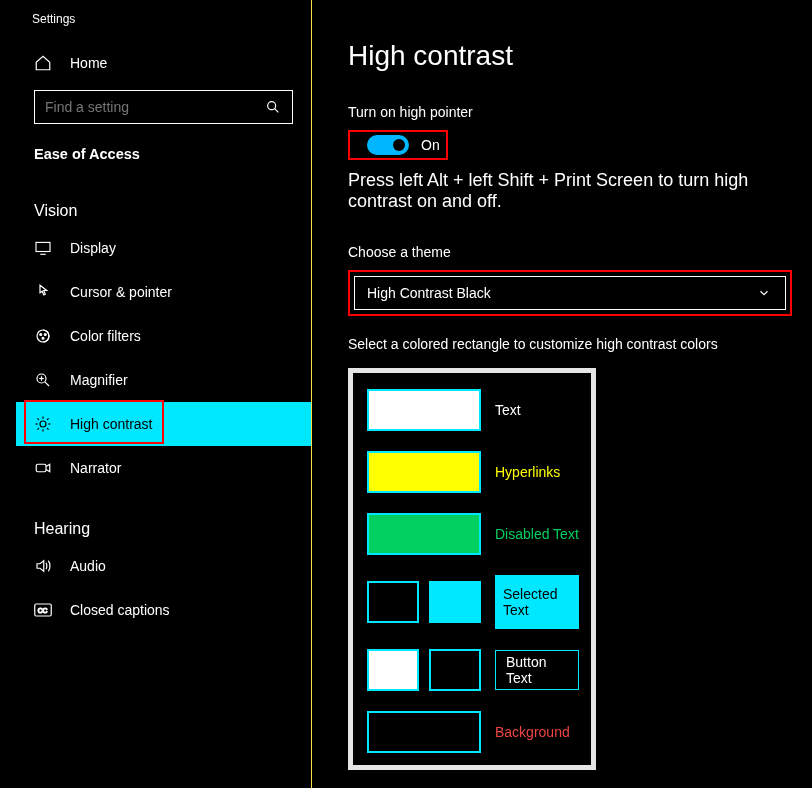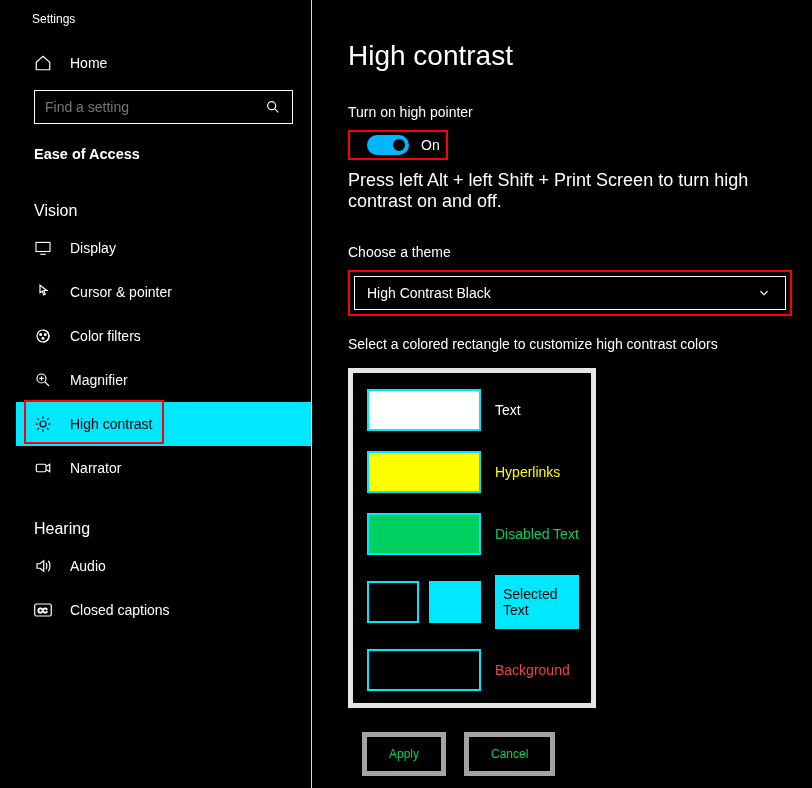--- a/index.html
+++ b/index.html
@@ -359,20 +359,27 @@
         <span class="color-label lbl-disabled">Disabled Text</span>
       </div>
       <div class="color-row">
         <div class="pair">
           <div class="swatch-half" style="background:#000"></div>
           <div class="swatch-half" style="background:#00e8ff"></div>
         </div>
         <span class="color-label lbl-selected">Selected Text</span>
       </div>
       <div class="color-row">
+        <div class="pair">
+          <div class="swatch-half" style="background:#fff"></div>
+          <div class="swatch-half" style="background:#000"></div>
+        </div>
+        <span class="color-label lbl-button">Button Text</span>
+      </div>
+      <div class="color-row">
         <div class="swatch" style="background:#000"></div>
         <span class="color-label lbl-bg">Background</span>
       </div>
     </div>
 
     <div class="btn-row">
       <button class="btn">Apply</button>
       <button class="btn">Cancel</button>
     </div>
   </div>

